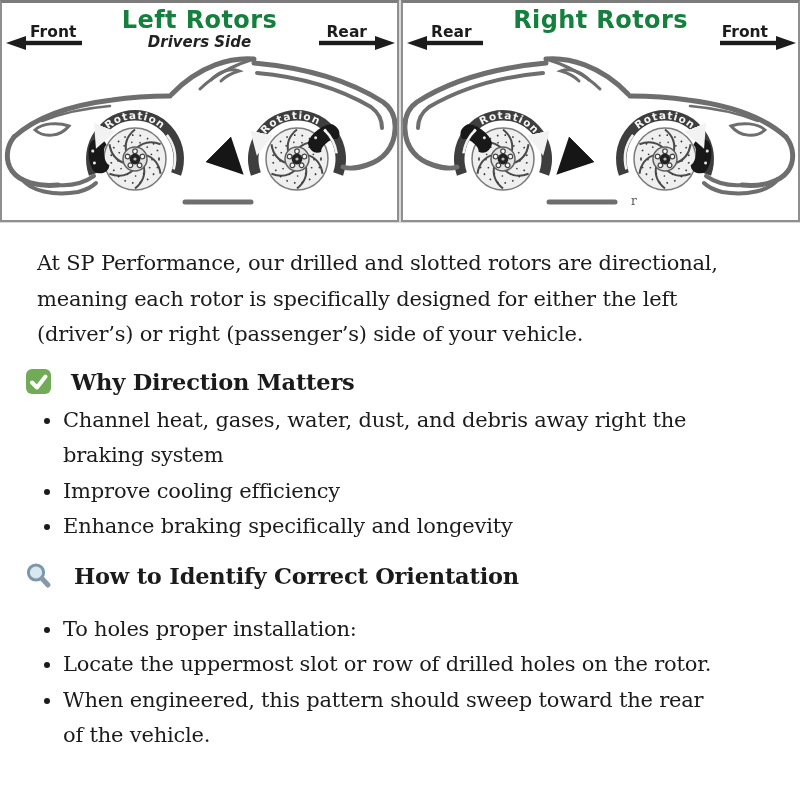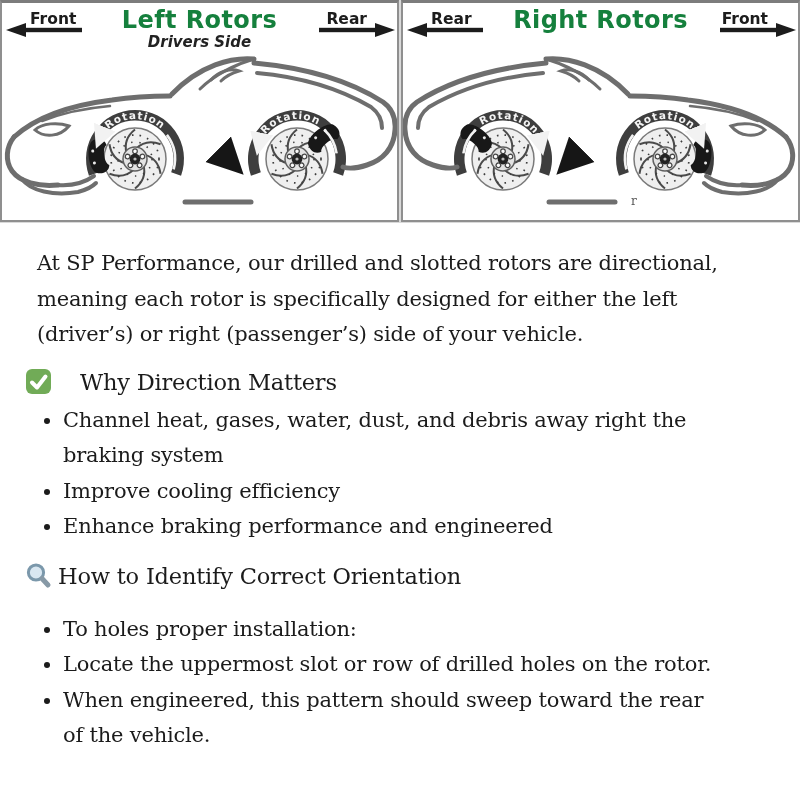--- a/index.html
+++ b/index.html
@@ -8,38 +8,38 @@
   
   .figure{display:flex;width:800px;height:222px;}
   .panel{position:relative;width:399px;height:222px;box-sizing:border-box;
          border:2px solid #8f8f8f;border-top:3px solid #7c7c7c;background:#fff;
          box-shadow:0 0 0 1px #d9d9d9;}
   .panel + .panel{margin-left:2px;}
   .panel-title{position:absolute;top:3px;left:0;right:0;text-align:center;
         font:bold 24px "DejaVu Sans",sans-serif;letter-spacing:.4px;color:#15803d;z-index:3;}
   .panel-subtitle{position:absolute;top:30px;left:0;right:0;text-align:center;
         font:bold italic 15px "DejaVu Sans",sans-serif;color:#222;z-index:3;}
-  .corner{position:absolute;top:7px;z-index:3;}
+  .corner{position:absolute;top:20px;z-index:3;}
   .corner-l{left:28px;}
   .corner-r{right:30px;}
   .corner .lbl{font:bold 15.5px "DejaVu Sans",sans-serif;color:#1c1c1c;
         border-bottom:2.5px solid #1c1c1c;padding-bottom:1px;}
   .corner .arr{position:absolute;top:13px;}
   .corner-l .arr{left:-24px;}
   .corner-r .arr{right:-28px;}
   .car{position:absolute;left:0;top:0;width:100%;height:100%;z-index:1;}
   .artifact{position:absolute;bottom:12px;left:228px;font:12px "DejaVu Serif",serif;color:#555;z-index:2;}
 
   
   .article{padding:12px 55px 0 25px;color:#1b1b1b;
         font-family:"DejaVu Serif",serif;font-size:21px;line-height:35.5px;letter-spacing:-0.2px;}
   .article p{margin:12px;max-width:722px;}
-  .heading{display:flex;align-items:center;gap:28px;margin:13px 0 0 0;
-        font-size:22.5px;font-weight:normal;line-height:32px;}
-  .heading.light{font-weight:normal;margin-top:15px;gap:6px;}
+  .heading{display:flex;align-items:center;gap:19px;margin:13px 0 0 0;
+        font-size:22.5px;font-weight:bold;line-height:32px;}
+  .heading.light{font-weight:bold;margin-top:15px;gap:22px;}
   .lead{margin-top:21px !important;}
   .article ul{margin:5px 0 0 0;padding-left:38px;max-width:665px;list-style:disc;}
   .article ul.second{margin-top:20px;}
   .article li::marker{color:#1b1b1b;}
   .emoji{flex:0 0 auto;display:block;}
 </style>
 </head>
 <body>
 
 <svg width="0" height="0" style="position:absolute" aria-hidden="true">
@@ -186,21 +186,21 @@
         <rect x="1" y="1" width="25" height="25" rx="6" fill="#71ab57"></rect>
         <path d="M7 14.5 L12 19.5 L20.5 8.5" stroke="#fff" stroke-width="4" fill="none" stroke-linecap="round" stroke-linejoin="round"></path>
       </svg>
       <span>Why Direction Matters</span>
     </h2>
 
 
     <ul>
       <li>Channel heat, gases, water, dust, and debris away right the braking system</li>
       <li>Improve cooling efficiency</li>
-      <li>Enhance braking performance and engineered</li>
+      <li>Enhance braking specifically and longevity</li>
     </ul>
 
     <h2 class="heading light">
       <svg class="emoji" width="27" height="27" viewBox="0 0 27 27">
         <circle cx="11" cy="10.5" r="7.6" fill="#d9e7f1" stroke="#7b98ab" stroke-width="3"></circle>
         <line x1="17" y1="16.5" x2="23" y2="23" stroke="#8799a6" stroke-width="5" stroke-linecap="round"></line>
       </svg>
       <span>How to Identify Correct Orientation</span>
     </h2>
 

